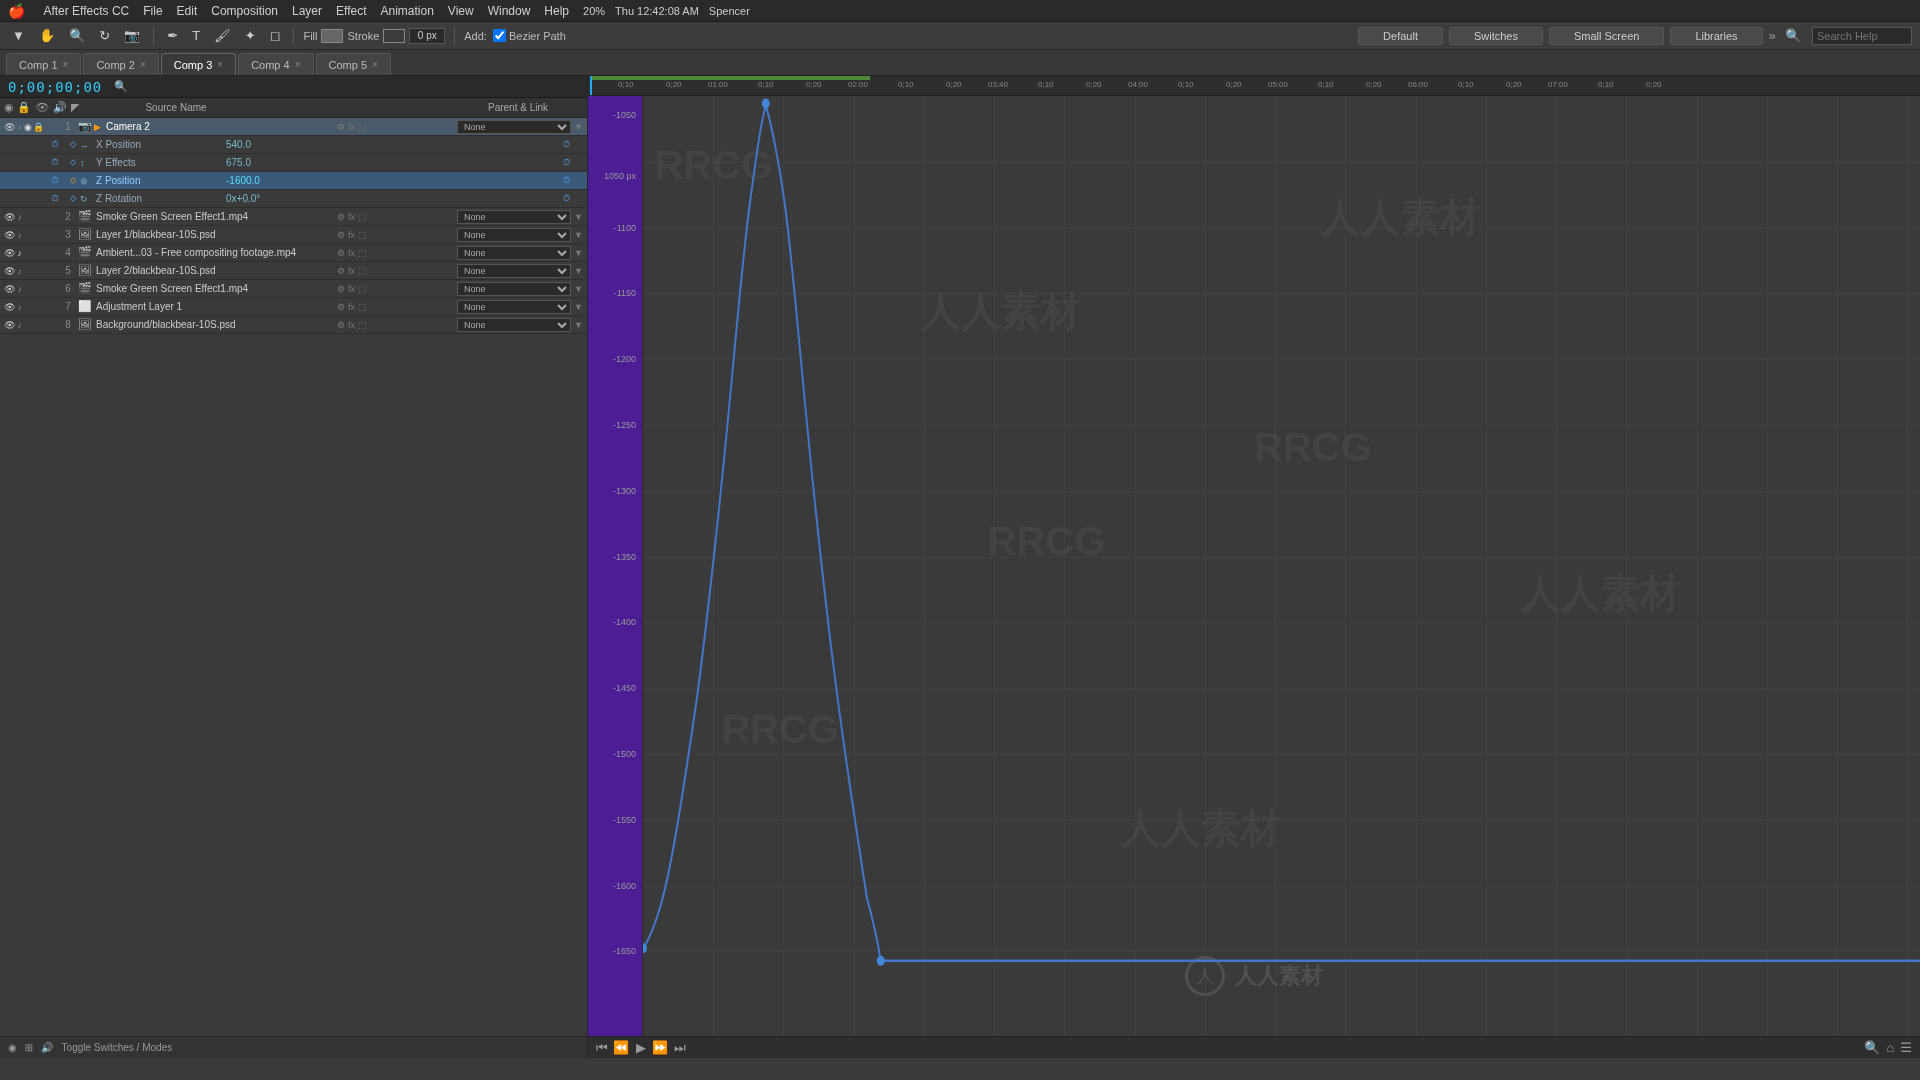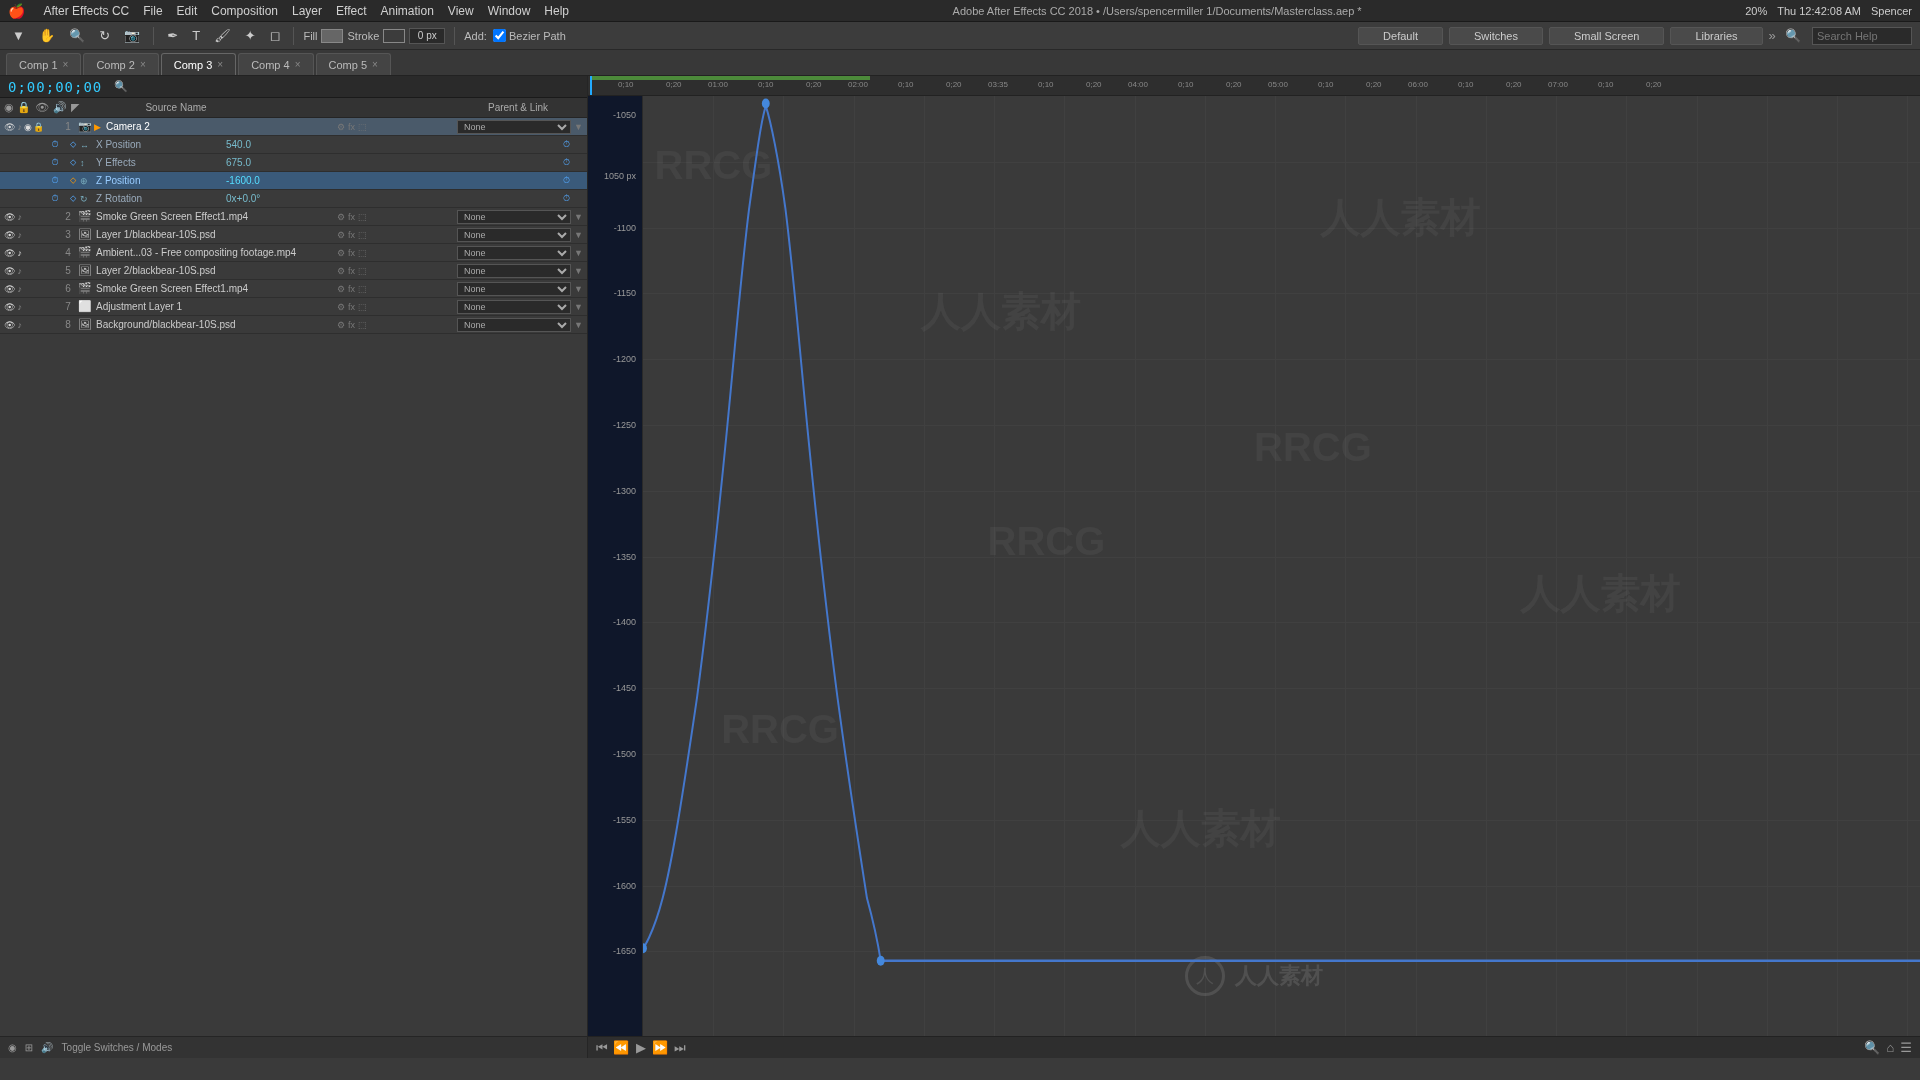--- a/index.html
+++ b/index.html
@@ -342,21 +342,21 @@
       position: relative;
       overflow: hidden;
     }
 
     .graph-y-axis {
       position: absolute;
       left: 0;
       top: 0;
       bottom: 0;
       width: 55px;
-      background: #0f172a;
+      background: #4c1d95;
       border-right: 1px solid #2a2a2a;
       z-index: 5;
     }
     .y-label {
       position: absolute;
       right: 6px;
       font-size: 9px;
       color: #999;
       transform: translateY(-50%);
     }
@@ -479,21 +479,20 @@
   <span class="menu-item">After Effects CC</span>
   <span class="menu-item">File</span>
   <span class="menu-item">Edit</span>
   <span class="menu-item">Composition</span>
   <span class="menu-item">Layer</span>
   <span class="menu-item">Effect</span>
   <span class="menu-item">Animation</span>
   <span class="menu-item">View</span>
   <span class="menu-item">Window</span>
   <span class="menu-item">Help</span>
-  <span class="app-title">Adobe After Effects CC 2018 • /Users/spencermiller 1/Documents/Masterclass.aep *</span>
   <div class="menu-right">
     <span>20%</span>
     <span>Thu 12:42:08 AM</span>
     <span>Spencer</span>
   </div>
 </div>
 
 <div id="toolbar">
   <button class="toolbar-btn">▼</button>
   <button class="toolbar-btn">✋</button>
@@ -796,21 +795,21 @@
 
       <div style="position:absolute;top:4px;left:0;right:0;display:flex;font-size:8px;color:#888;">
         <span style="position:absolute;left:30px;">0;10</span>
         <span style="position:absolute;left:78px;">0;20</span>
         <span style="position:absolute;left:120px;">01:00</span>
         <span style="position:absolute;left:170px;">0;10</span>
         <span style="position:absolute;left:218px;">0;20</span>
         <span style="position:absolute;left:260px;">02:00</span>
         <span style="position:absolute;left:310px;">0;10</span>
         <span style="position:absolute;left:358px;">0;20</span>
-        <span style="position:absolute;left:400px;">03:35</span>
+        <span style="position:absolute;left:400px;">03:40</span>
         <span style="position:absolute;left:450px;">0;10</span>
         <span style="position:absolute;left:498px;">0;20</span>
         <span style="position:absolute;left:540px;">04:00</span>
         <span style="position:absolute;left:590px;">0;10</span>
         <span style="position:absolute;left:638px;">0;20</span>
         <span style="position:absolute;left:680px;">05:00</span>
         <span style="position:absolute;left:730px;">0;10</span>
         <span style="position:absolute;left:778px;">0;20</span>
         <span style="position:absolute;left:820px;">06:00</span>
         <span style="position:absolute;left:870px;">0;10</span>

